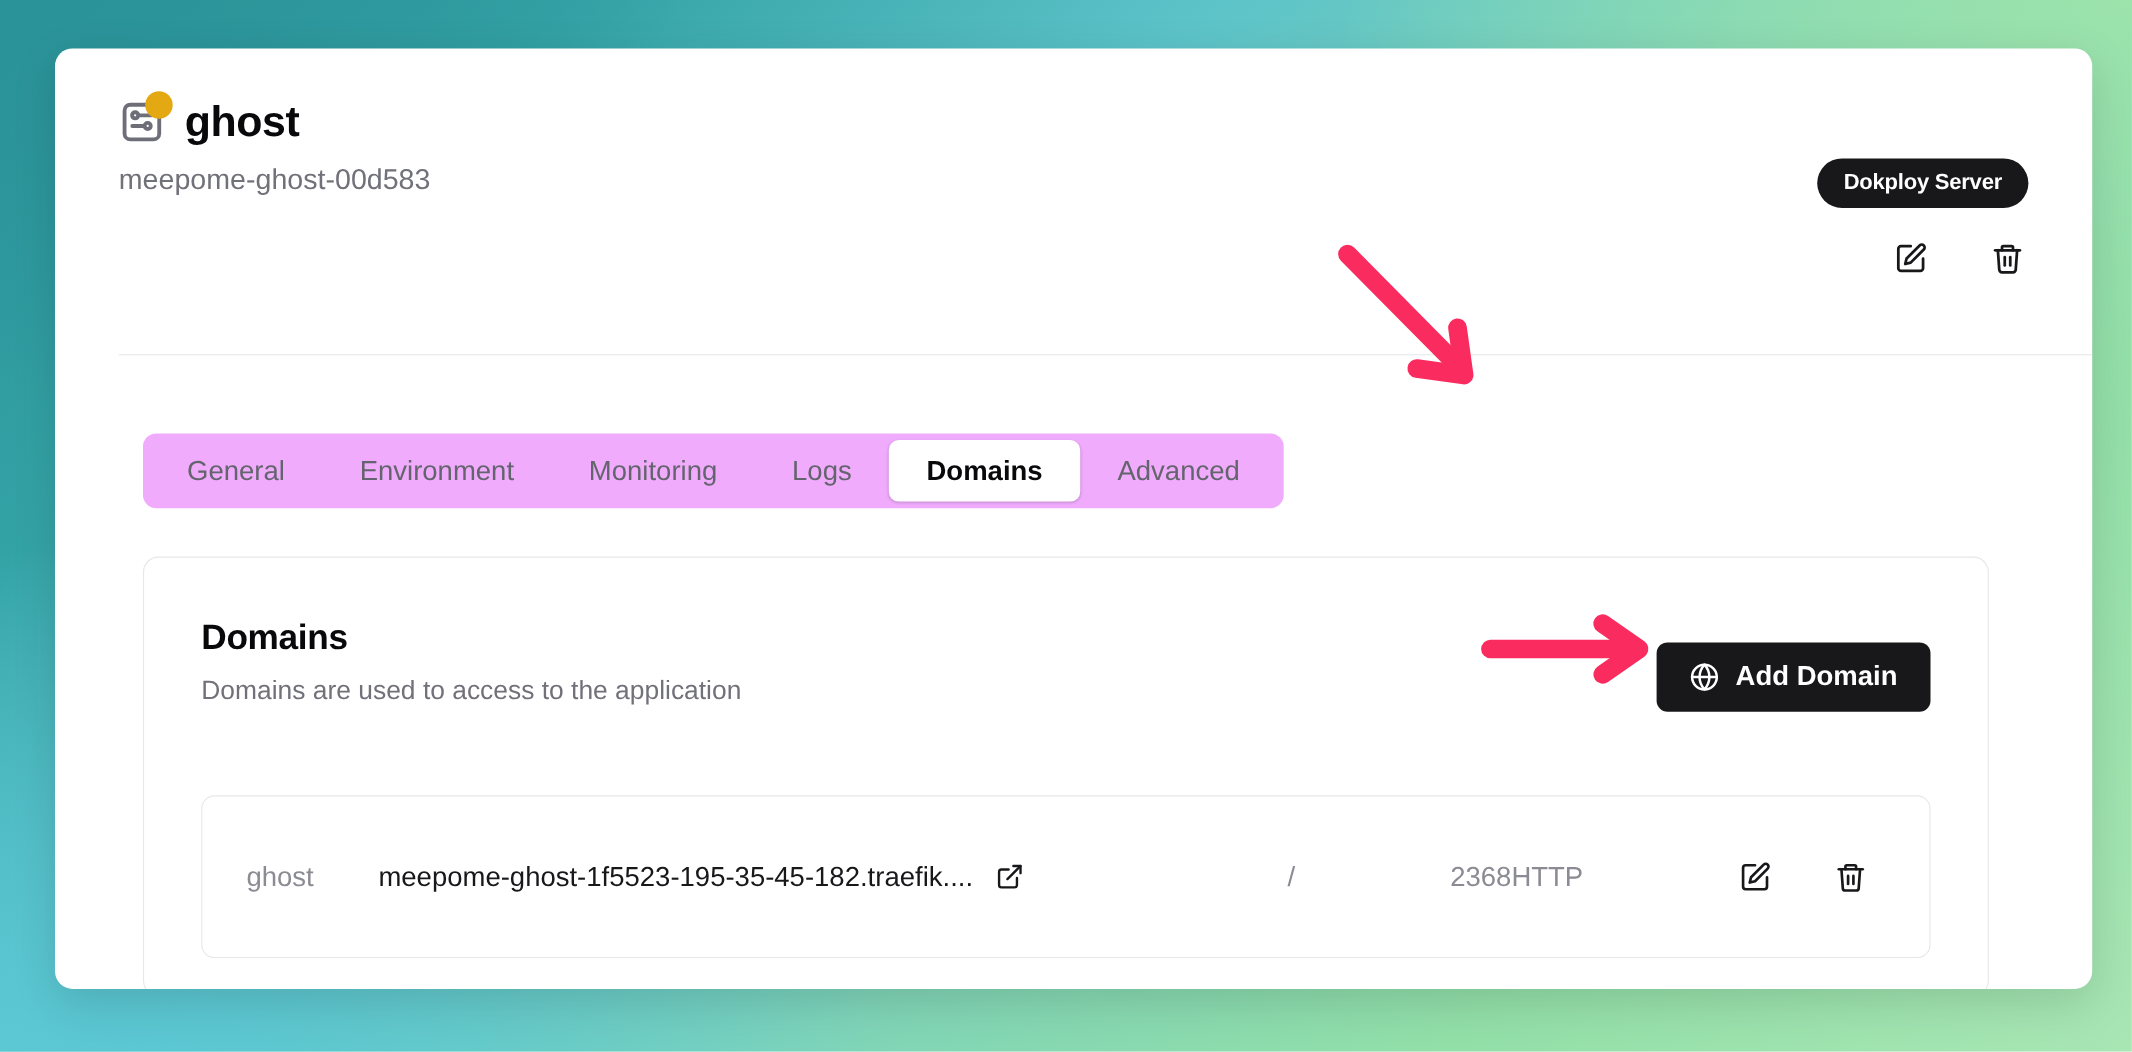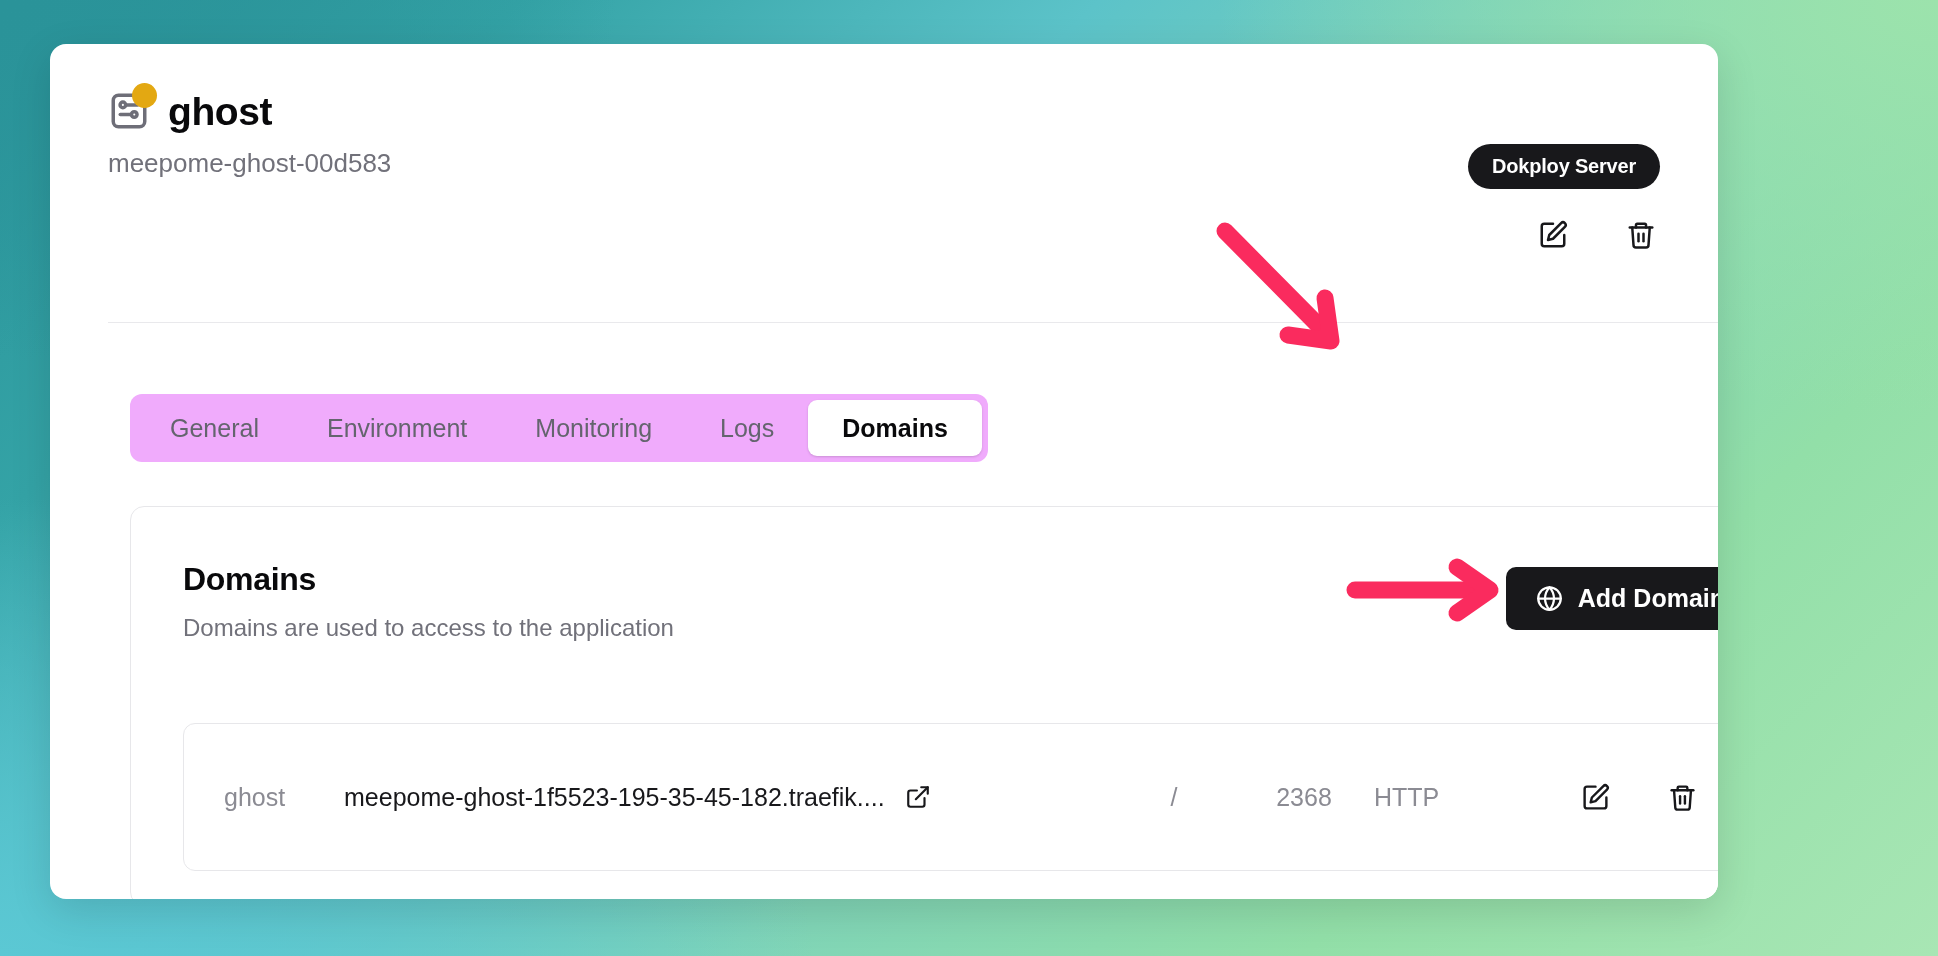--- a/index.html
+++ b/index.html
@@ -32,21 +32,21 @@
       radial-gradient(ellipse 60% 70% at 100% 0%, #9ce3ac 0%, rgba(156,227,172,0) 62%),
       radial-gradient(ellipse 55% 65% at 0% 0%, #2a9399 0%, rgba(42,147,153,0) 58%);
     pointer-events: none;
   }
 
   
   .window-card {
     position: absolute;
     left: 50px;
     top: 44px;
-    width: 1668px;
+    width: 1852px;
     height: 855px;
     background: #ffffff;
     border-radius: 16px;
     box-shadow: 0 12px 40px rgba(0,0,0,0.13);
     overflow: hidden;
   }
 
   
   .app-header {
     position: relative;
@@ -204,21 +204,21 @@
     background: #18181b;
     color: #ffffff;
     border: none;
     border-radius: 10px;
     padding: 17px 30px;
     font-size: 25px;
     font-weight: 600;
     cursor: pointer;
     font-family: "Liberation Sans", sans-serif;
     white-space: nowrap;
-    margin-top: 6px;
+    margin-top: 23px;
     text-align: center;
   }
 
   
   .domain-row-card {
     position: absolute;
     left: 52px;
     right: 52px;
     top: 216px;
     height: 148px;
@@ -251,21 +251,21 @@
     display: flex; color: #18181b; flex: none;
   }
   .cell-path {
     width: 120px;
     text-align: center;
     font-size: 25px;
     color: #8b8b93;
   }
   .cell-port {
     width: 140px;
-    text-align: center;
+    text-align: right;
     font-size: 25px;
     color: #8b8b93;
   }
   .cell-proto {
     width: 150px;
     text-align: left;
     font-size: 25px;
     color: #8b8b93;
   }
   .cell-actions {
@@ -334,20 +334,21 @@
 
     <div class="header-divider"></div>
   </div>
 
   <div class="tabs-wrap" id="tab-bar">
       <div class="tab">General</div>
       <div class="tab">Environment</div>
       <div class="tab">Monitoring</div>
       <div class="tab">Logs</div>
       <div class="tab active">Domains</div>
+      <div class="tab">Advanced</div>
     </div>
 
   <div class="domains-panel">
 
     <div class="panel-head">
       <div>
         <div class="panel-title">Domains</div>
         <div class="panel-desc">Domains are used to access to the application</div>
       </div>
 

